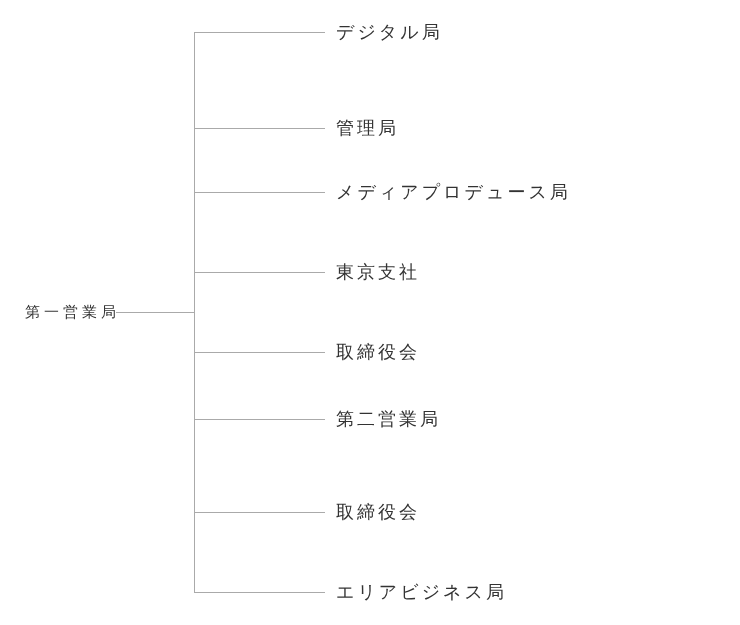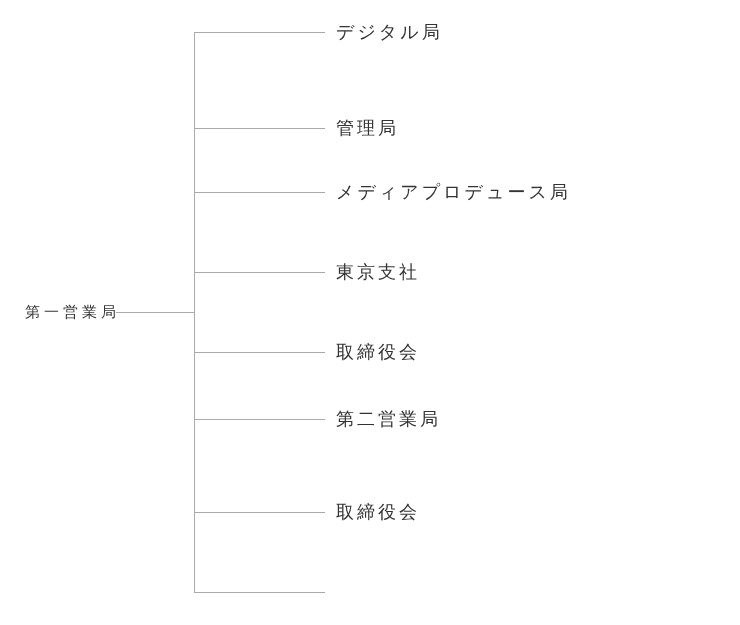--- a/index.html
+++ b/index.html
@@ -43,14 +43,15 @@
   <div class="branch" style="top:419px">
     <div class="hline"></div>
     <div class="label">第二営業局</div>
   </div>
   <div class="branch" style="top:512px">
     <div class="hline"></div>
     <div class="label">取締役会</div>
   </div>
   <div class="branch" style="top:592px">
     <div class="hline"></div>
+    <div class="label">エリアビジネス局</div>
   </div>
 </div>
 
 </body></html>

